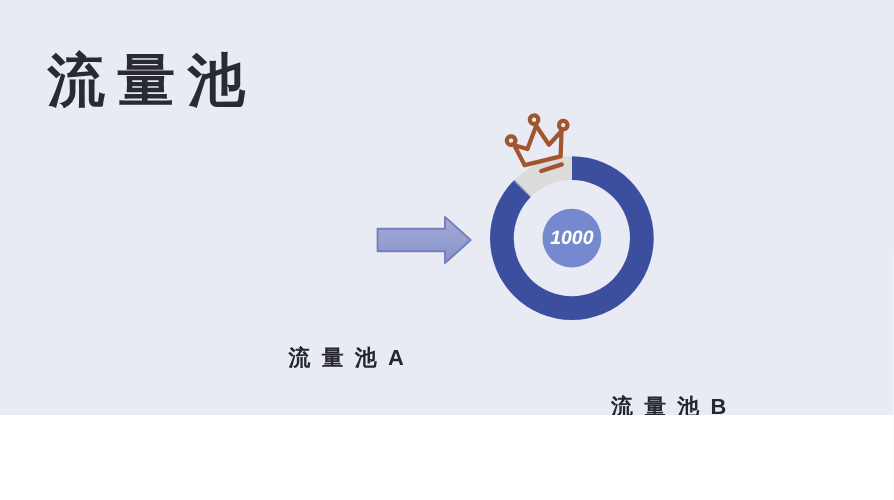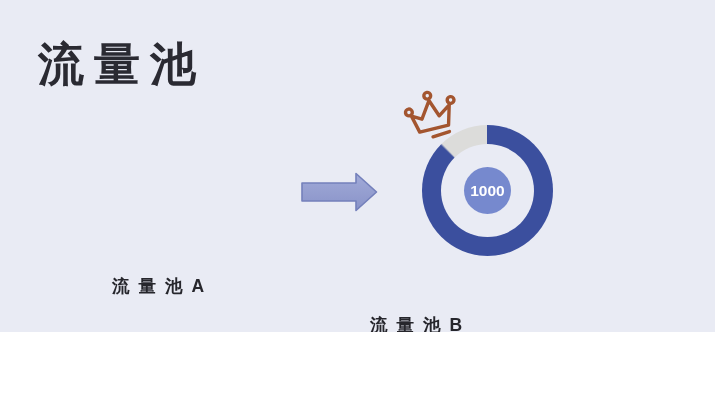--- a/index.html
+++ b/index.html
@@ -24,21 +24,21 @@
     letter-spacing: 10px;
     line-height: 1.05;
     color: #2a2a32;
   }
 
   .donut {
     position: absolute;
     border-radius: 50%;
   }
   .donut-a { left: 147px; top: 127px; width: 129px; height: 129px; }
-  .donut-b { left: 422px; top: 125px; width: 131px; height: 131px; }
+  .donut-b { left: 392px; top: 125px; width: 131px; height: 131px; font-style: italic; }
 
   .hole {
     position: absolute;
     border-radius: 50%;
     background: #e9ebf4;
   }
   .donut-a .hole { inset: 16px; }
   .donut-b .hole { inset: 19px; }
 
   .disk {
@@ -53,21 +53,21 @@
     justify-content: center;
     font-weight: bold;
     font-size: 15.5px;
     color: #fff;
   }
 
   .pool-label {
     position: absolute;
     top: 274px;
     width: 220px;
-    text-align: left;
+    text-align: right;
     font-size: 17.5px;
     font-weight: bold;
     letter-spacing: 9px;
     color: #26262c;
     white-space: nowrap;
   }
   .pool-label-a { left: 112px; }
   .pool-label-b { left: 370px; margin-top: 39px; }
 
   .arrow-svg {

